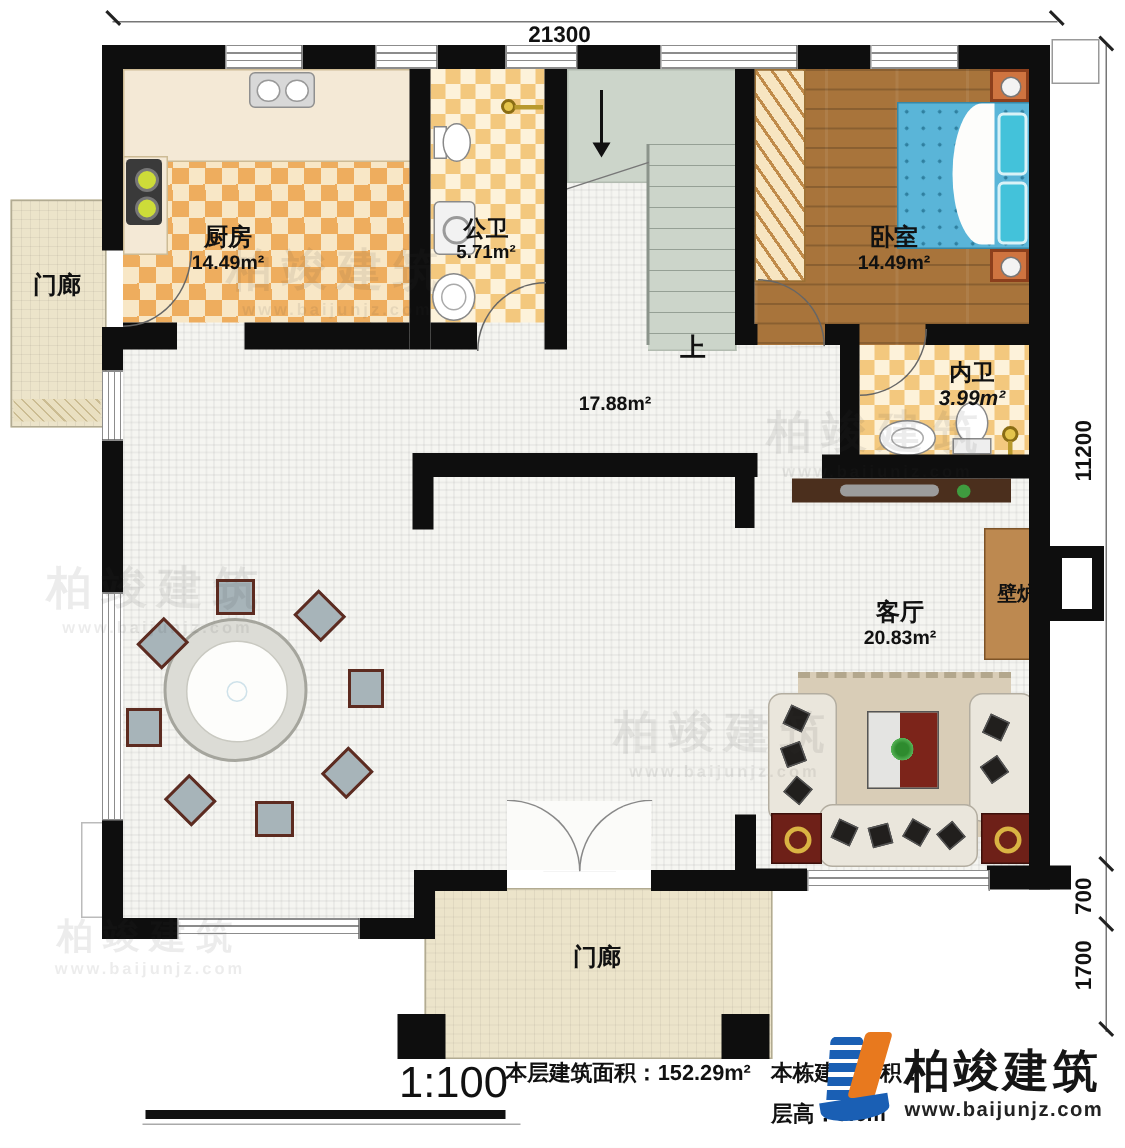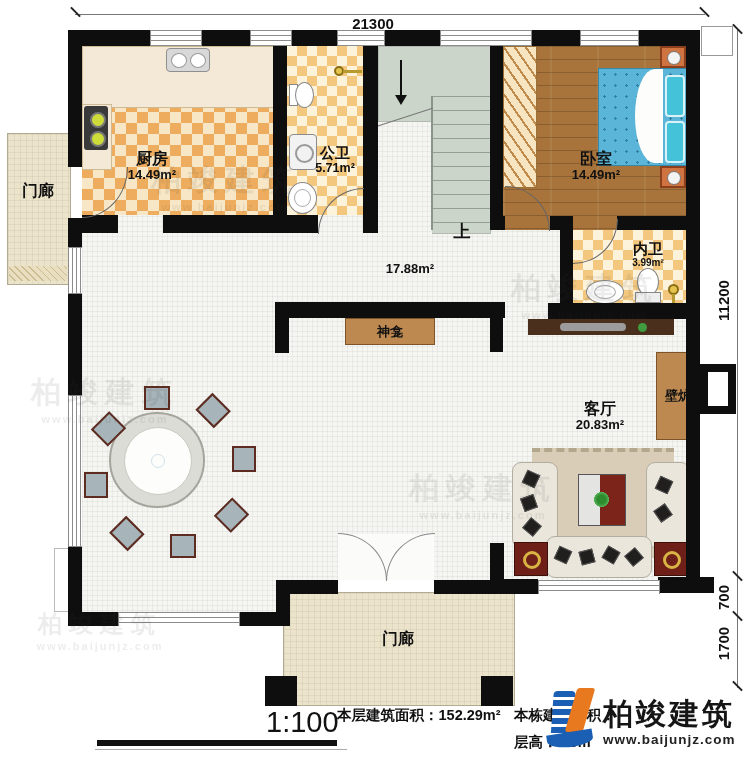--- a/index.html
+++ b/index.html
@@ -100,21 +100,21 @@
   <div class="abs" style="left:289px;top:134px;width:26px;height:34px;background:#f2f2f2;border:1px solid #8a8a8a;border-radius:4px;z-index:3;">
     <span class="abs" style="left:5px;top:9px;width:15px;height:15px;border:2px solid #9a9a9a;border-radius:50%;"></span>
   </div>
   <div class="abs" style="left:288px;top:182px;width:27px;height:30px;background:#fff;border:1px solid #888;border-radius:50%;z-index:3;">
     <span class="abs" style="left:5px;top:6px;width:15px;height:16px;border:1px solid #aaa;border-radius:50%;"></span>
   </div>
   <div class="abs" style="left:334px;top:66px;width:28px;height:10px;z-index:3;">
     <span class="abs" style="left:0;top:0;width:10px;height:10px;background:#e4c44c;border:2px solid #8a6d14;border-radius:50%;box-sizing:border-box;"></span>
     <span class="abs" style="left:9px;top:4px;width:19px;height:3px;background:#b99a2e;"></span>
   </div>
-  <div class="lbl" style="left:303px;top:144px;width:64px;">
+  <div class="lbl" style="left:292px;top:144px;width:64px;">
     <span class="nm" style="font-size:15px;">公卫</span>
     <span class="ar" style="font-size:12.5px;">5.71m²</span>
   </div>
 
   <div class="stair" style="left:378px;top:46px;width:112px;height:74px;"></div>
   <div class="stair" style="left:432px;top:46px;width:58px;height:186px;border-left:none;"></div>
   <div class="abs" style="left:432px;top:96px;width:58px;height:132px;background:repeating-linear-gradient(to bottom,#95a095 0 1px,transparent 1px 14px);z-index:3;"></div>
   <div class="abs" style="left:431px;top:96px;width:2px;height:134px;background:#8b948b;z-index:3;"></div>
   <div class="abs" style="left:374px;top:117px;width:60px;height:1px;background:#777;transform:rotate(-18deg);z-index:3;"></div>
   <div class="abs" style="left:400px;top:60px;width:2px;height:36px;background:#111;z-index:4;"></div>
@@ -148,28 +148,25 @@
   <div class="abs" style="left:634px;top:268px;width:26px;height:36px;z-index:3;">
     <span class="abs" style="left:3px;top:0;width:20px;height:26px;background:#fff;border:1px solid #888;border-radius:50%;"></span>
     <span class="abs" style="left:1px;top:24px;width:24px;height:9px;background:#eee;border:1px solid #888;"></span>
   </div>
   <div class="abs" style="left:668px;top:284px;width:12px;height:22px;z-index:3;">
     <span class="abs" style="left:0;top:0;width:11px;height:11px;background:#e4c44c;border:2px solid #8a6d14;border-radius:50%;box-sizing:border-box;"></span>
     <span class="abs" style="left:4px;top:10px;width:3px;height:12px;background:#b99a2e;"></span>
   </div>
   <div class="lbl" style="left:612px;top:240px;width:72px;">
     <span class="nm" style="font-size:15px;">内卫</span>
-    <span class="ar" style="font-size:10px;">3.99m²</span>
+    <span class="ar" style="font-size:14px;font-style:italic;">3.99m²</span>
   </div>
 
   <div class="lbl" style="left:375px;top:262px;width:70px;">
     <span class="ar">17.88m²</span>
-  </div>
-  <div class="brown" style="left:345px;top:318px;width:88px;height:25px;text-align:center;">
-    <span style="font-size:13px;font-weight:bold;color:#111;line-height:25px;">神龛</span>
   </div>
 
   <div class="abs" style="left:157px;top:460px;width:0;height:0;z-index:3;">
     <div class="chair" style="transform:rotate(0deg) translate(0,-62px) translate(-50%,-50%);"></div>
     <div class="chair" style="transform:rotate(45deg) translate(0,-62px) translate(-50%,-50%);"></div>
     <div class="chair" style="transform:rotate(90deg) translate(0,-62px) translate(-50%,-50%);"></div>
     <div class="chair" style="transform:rotate(135deg) translate(0,-62px) translate(-50%,-50%);"></div>
     <div class="chair" style="transform:rotate(180deg) translate(0,-62px) translate(-50%,-50%);"></div>
     <div class="chair" style="transform:rotate(225deg) translate(0,-62px) translate(-50%,-50%);"></div>
     <div class="chair" style="transform:rotate(270deg) translate(0,-62px) translate(-50%,-50%);"></div>

